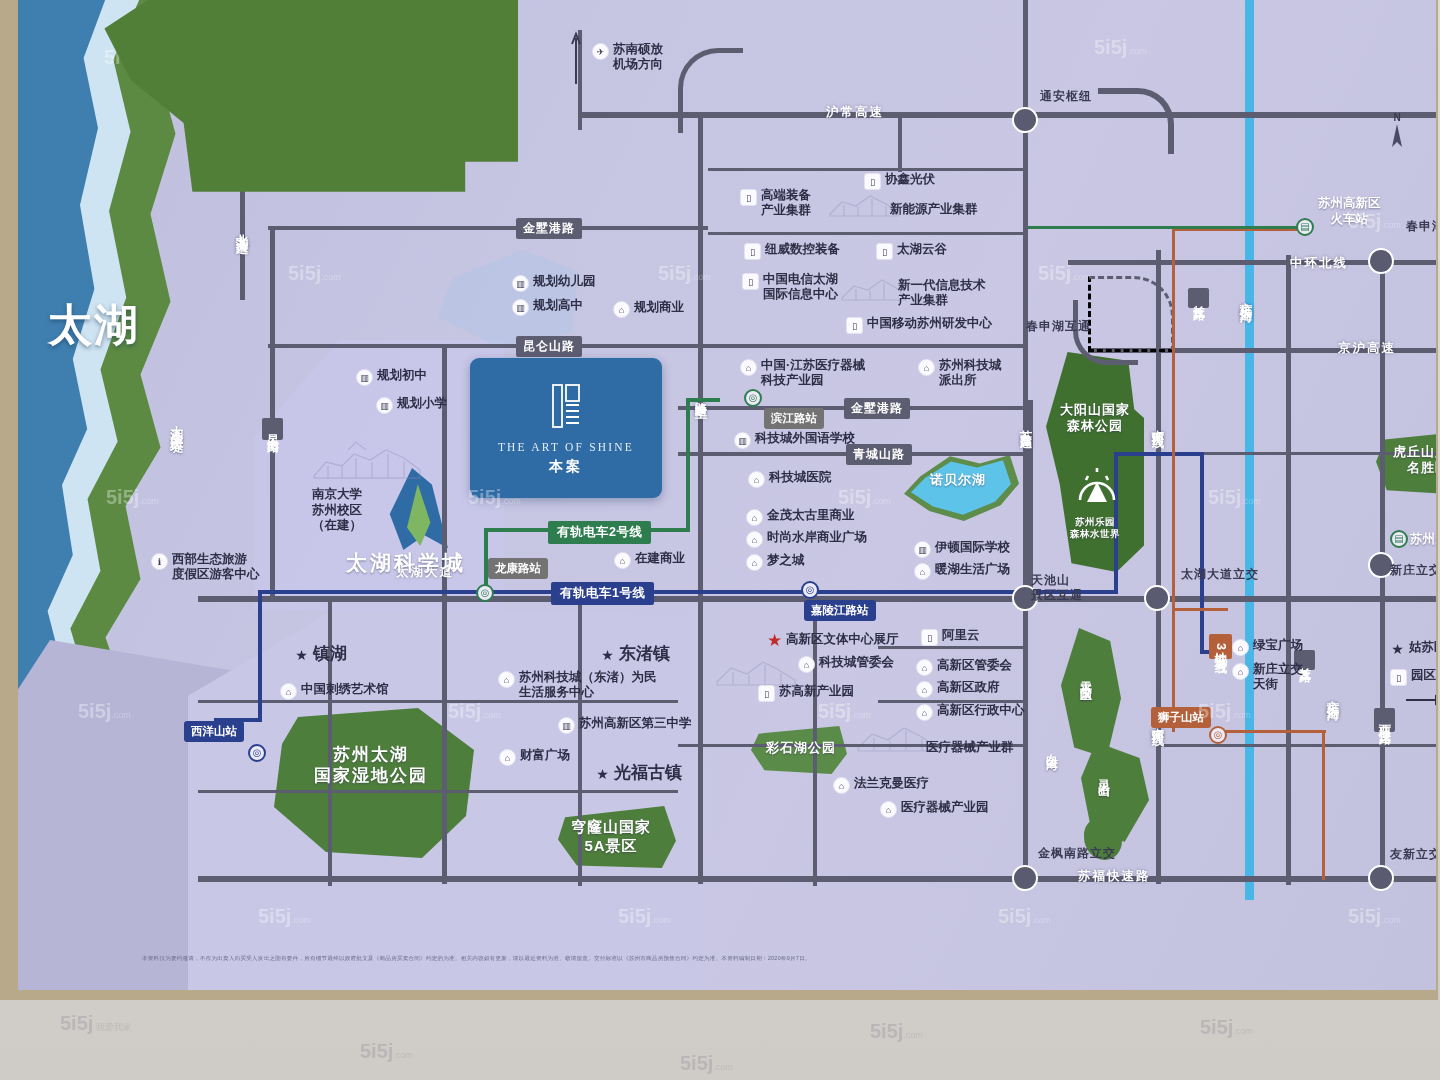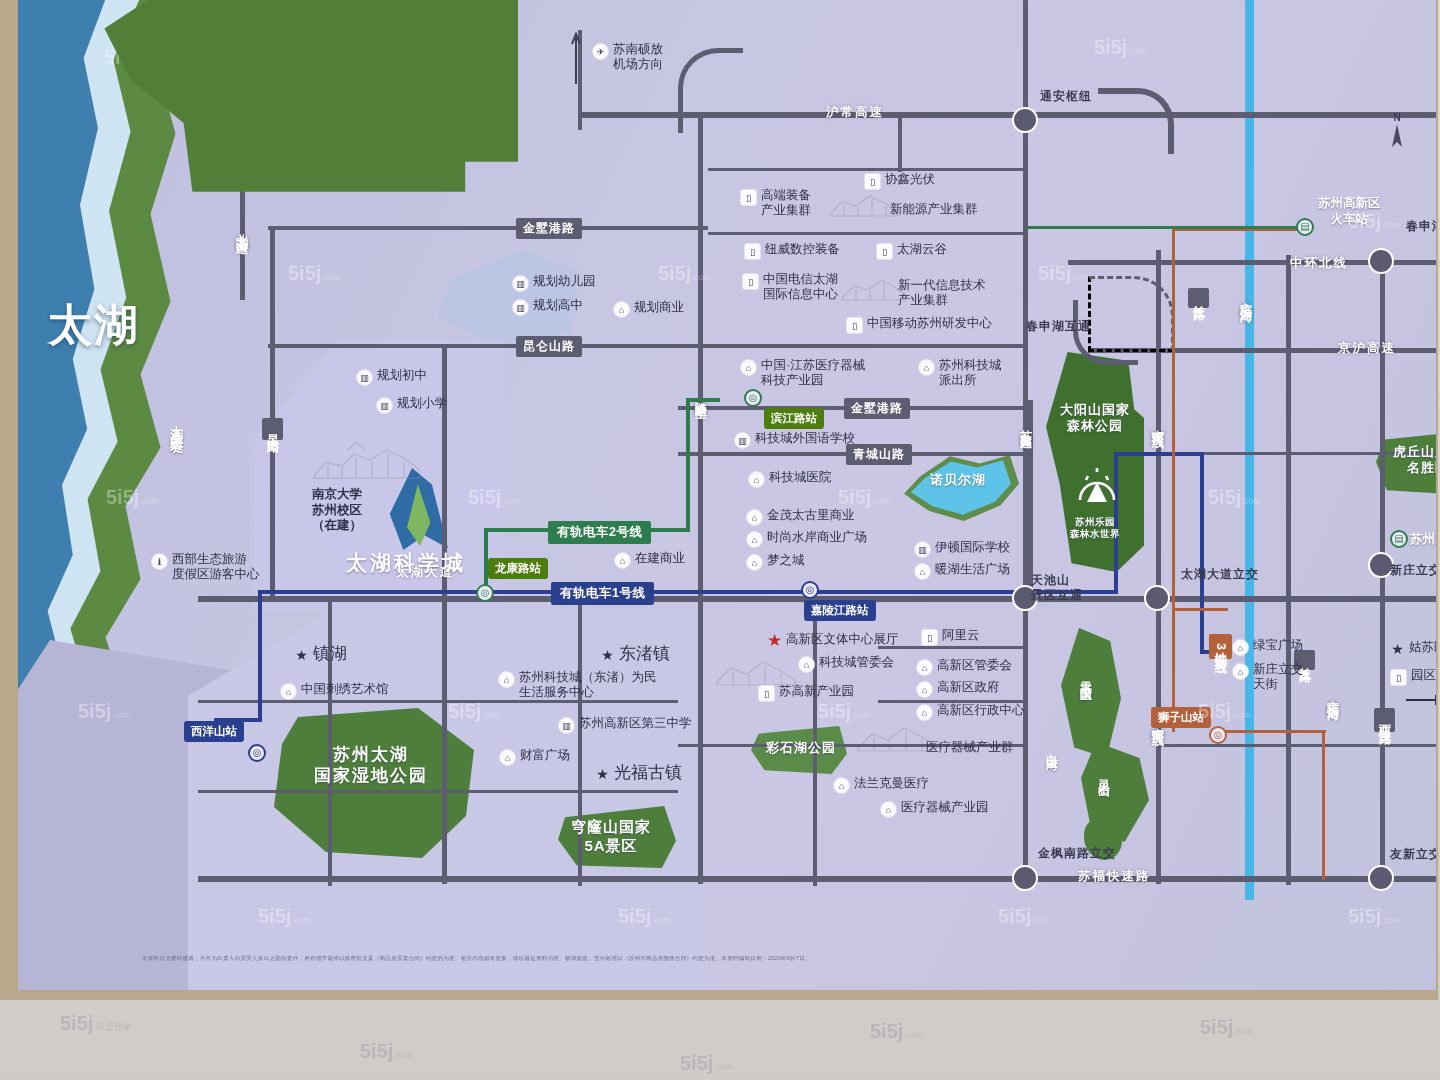--- a/index.html
+++ b/index.html
@@ -59,21 +59,21 @@
   
   .tramchip{position:absolute;color:#fff;font-size:12.5px;font-weight:bold;padding:3px 9px;
             border-radius:2px;white-space:nowrap;letter-spacing:.5px;}
   .tramchip.c1{background:#2b3f8f;}
   .tramchip.c2{background:#2e7d4f;}
   .tramchip.c3{background:#b4603a;writing-mode:vertical-rl;padding:8px 3px;}
 
   
   .stn{position:absolute;color:#fff;font-size:11.5px;font-weight:bold;padding:3px 7px;
        border-radius:3px;white-space:nowrap;}
-  .stn.green{background:#4d7c0f;}
+  .stn.green{background:#737373;}
   .stn.blue{background:#2b3f8f;}
   .stn.orange{background:#b4603a;}
   .stn:after{content:"";position:absolute;left:10px;bottom:-5px;border-left:5px solid transparent;
              border-right:5px solid transparent;border-top:6px solid inherit;}
 
   .stndot{position:absolute;width:18px;height:18px;border-radius:50%;background:#eceaf6;
           border:2.5px solid #2e7d4f;box-sizing:border-box;color:#2e7d4f;font-size:10px;
           line-height:13px;text-align:center;font-weight:bold;}
   .stndot.blue{border-color:#2b3f8f;color:#2b3f8f;}
   .stndot.orange{border-color:#b4603a;color:#b4603a;}
@@ -81,21 +81,21 @@
   
   .node{position:absolute;width:26px;height:26px;border-radius:50%;background:#5a5a70;
         border:2.5px solid #fff;box-sizing:border-box;}
 
   
   .poi{position:absolute;display:flex;align-items:flex-start;gap:4px;white-space:nowrap;}
   .poi .ic{width:15px;height:15px;border-radius:50%;background:#fafaff;flex:0 0 auto;
            display:flex;align-items:center;justify-content:center;font-size:9px;color:#3a3a52;
            border:1px solid #e3e2f0;margin-top:1px;}
   .poi .ic.sq{border-radius:3px;}
-  .poi .tx{font-size:12.5px;color:#2e2e46;font-weight:normal;line-height:15px;}
+  .poi .tx{font-size:12.5px;color:#2e2e46;font-weight:bold;line-height:15px;}
   .poi.star .ic{background:transparent;border:none;color:#2e2e46;font-size:14px;}
   .poi.redstar .ic{background:transparent;border:none;color:#c22b2b;font-size:17px;}
 
   
   .place{position:absolute;color:#fff;font-weight:bold;white-space:nowrap;text-align:center;
          line-height:1.25;text-shadow:0 1px 2px rgba(40,40,70,.45);}
   .placed{position:absolute;color:#2e2e46;font-weight:bold;white-space:nowrap;line-height:1.25;}
 
   
   .lakename{position:absolute;left:30px;top:300px;color:#fff;font-size:44px;font-weight:bold;
@@ -577,20 +577,31 @@
 
         <svg style="position:absolute;left:552px;top:30px;width:12px;height:54px;" viewBox="0 0 12 54">
           <path d="M6 54 L6 8 M2 14 L6 4 L10 14" stroke="#3a3a52" stroke-width="2" fill="none"></path>
         </svg>
         <div class="poi" style="left:574px;top:42px;">
           <span class="ic">✈</span>
           <span class="tx" style="white-space:pre;">苏南硕放
 机场方向</span>
         </div>
 
+        <div class="card">
+          <svg class="glyph" viewBox="0 0 38 50">
+            <g stroke="#ffffff" stroke-width="1.8" fill="none">
+              <rect x="6" y="4" width="9" height="42"></rect>
+              <rect x="19" y="4" width="13" height="16"></rect>
+              <path d="M19 24 L32 24 M19 30 L32 30 M19 36 L32 36 M19 42 L32 42"></path>
+            </g>
+          </svg>
+          <div class="en">THE ART OF SHINE</div>
+          <div class="cn">本案</div>
+        </div>
 
         <div class="compass">
           <div class="n">N</div>
           <svg style="width:18px;height:26px;" viewBox="0 0 18 26">
             <path d="M9 1 L14 24 L9 19 L4 24 Z" fill="#4a4a66"></path>
           </svg>
         </div>
 
         <div class="disc">本资料仅为要约邀请，不作为出卖人向买受人发出之固有要件，所有细节最终以政府批文及《商品房买卖合同》约定的为准。相关内容如有更新，请以最近资料为准。敬请留意。交付标准以《苏州市商品房预售合同》约定为准。本资料编制日期：2020年9月7日。</div>
 

